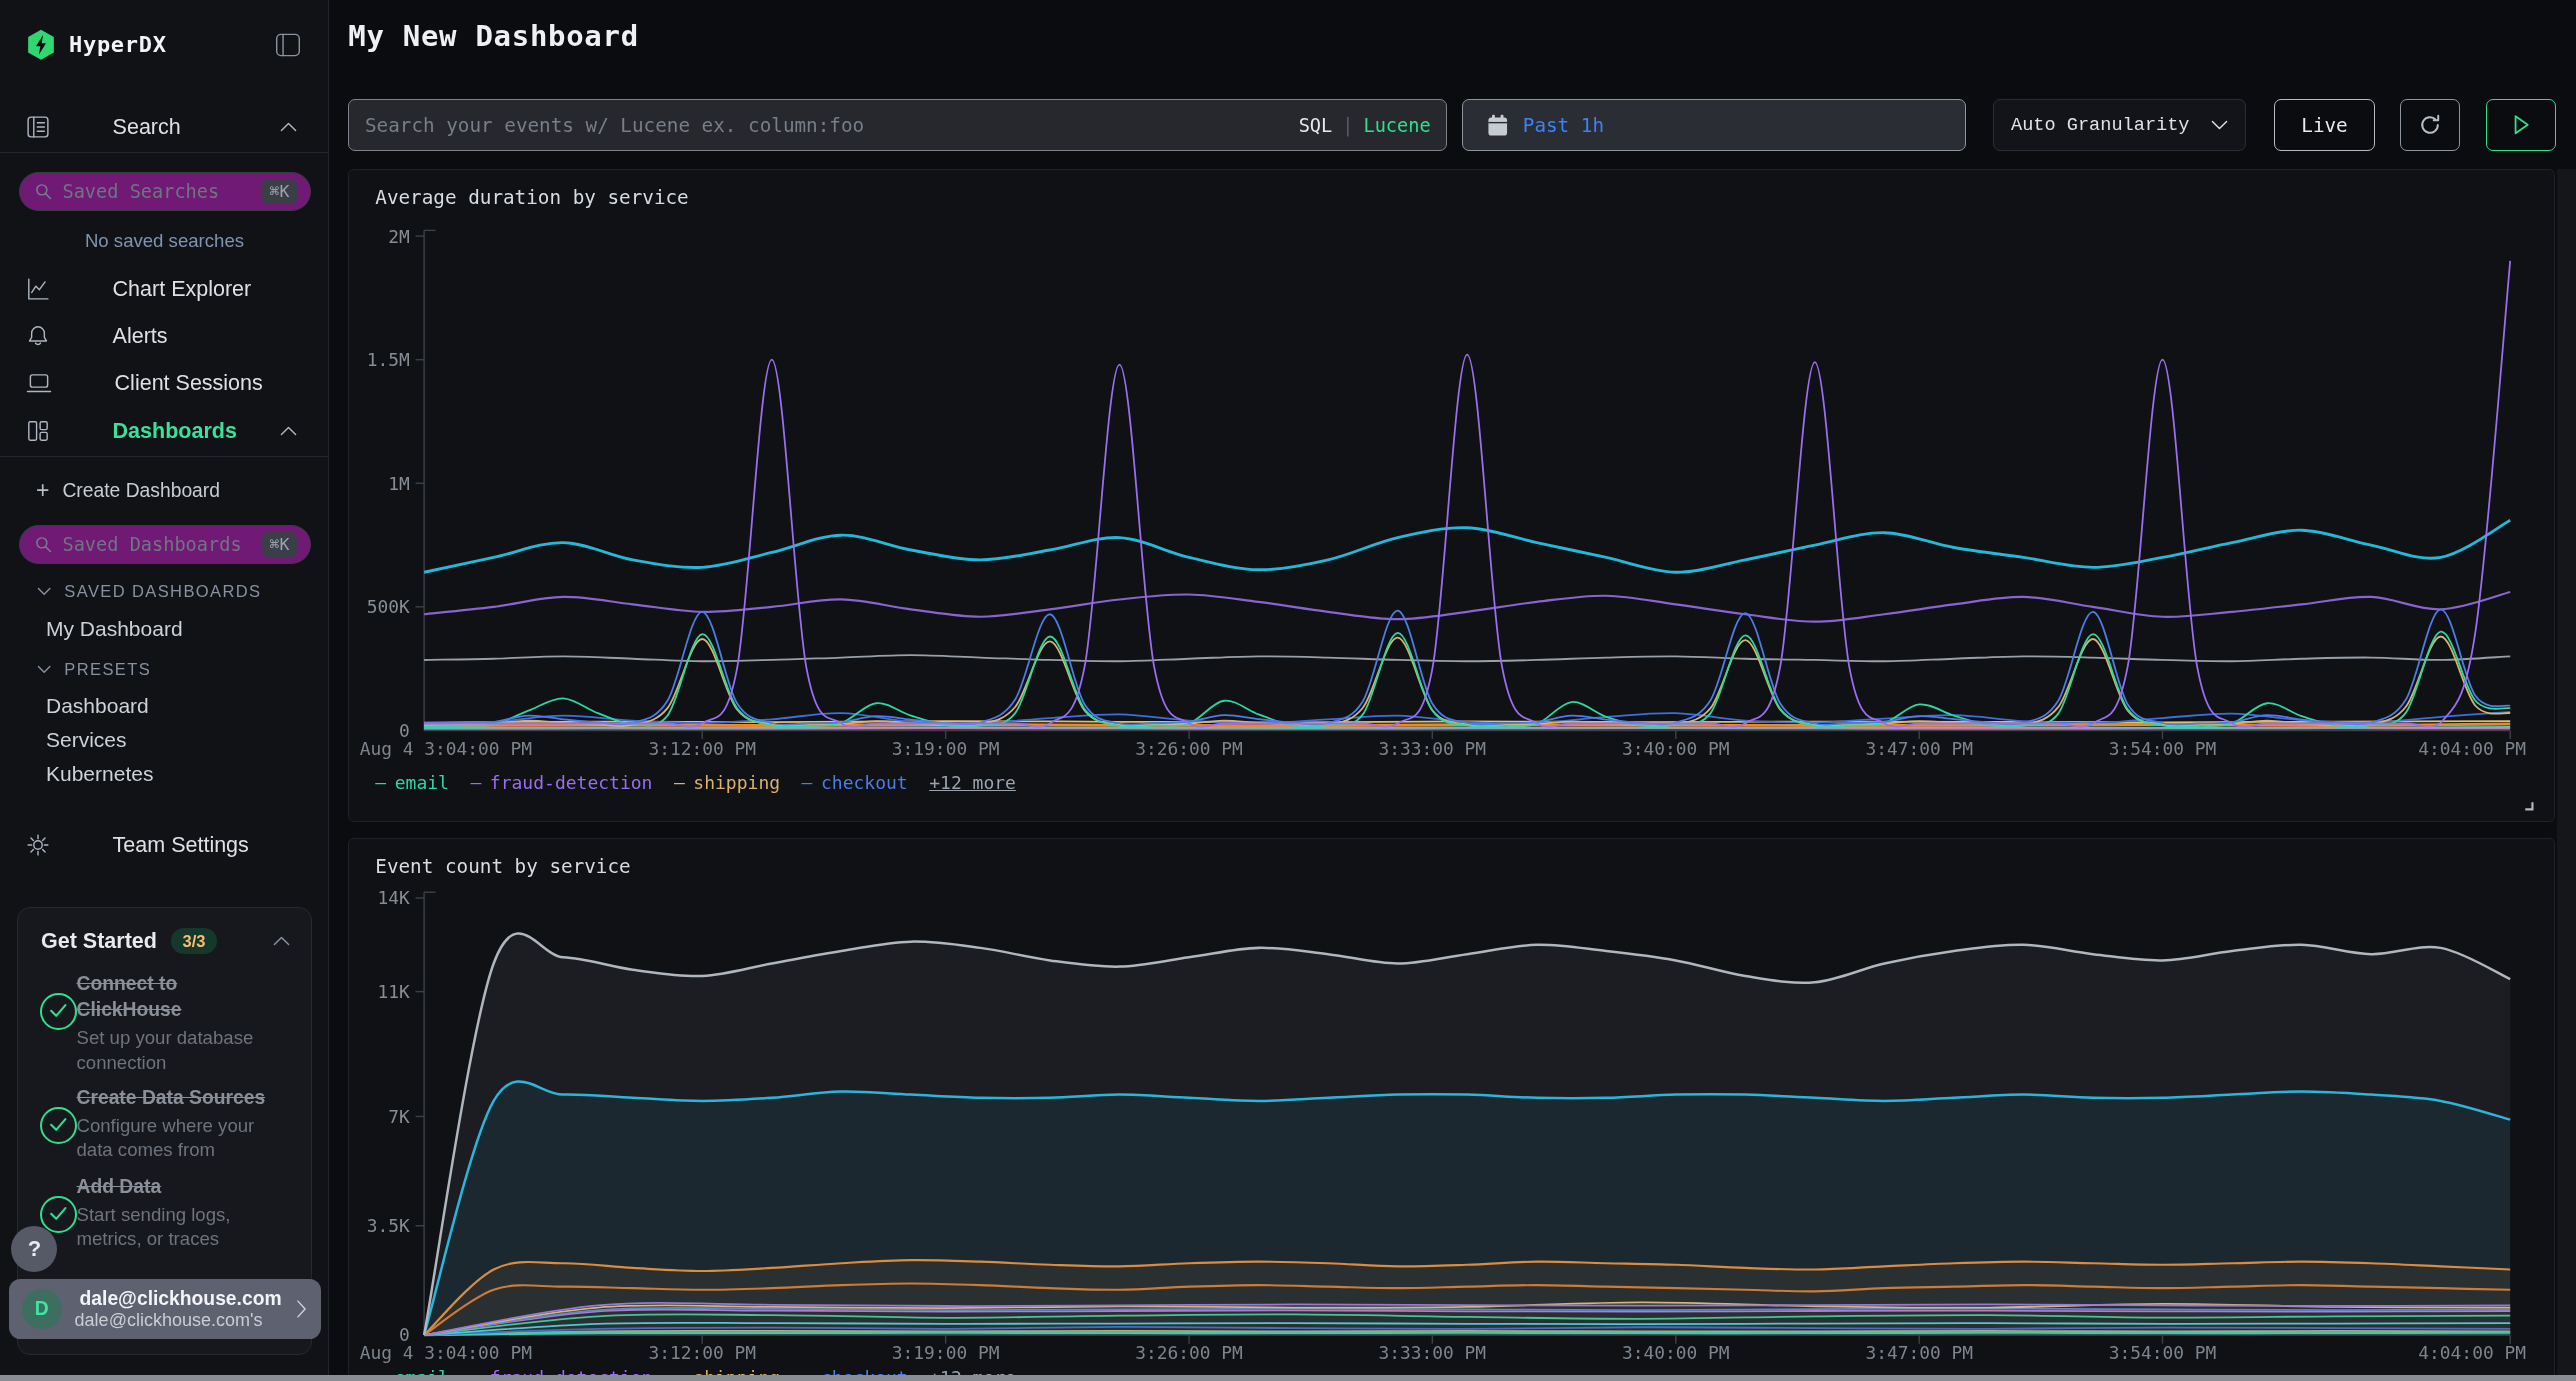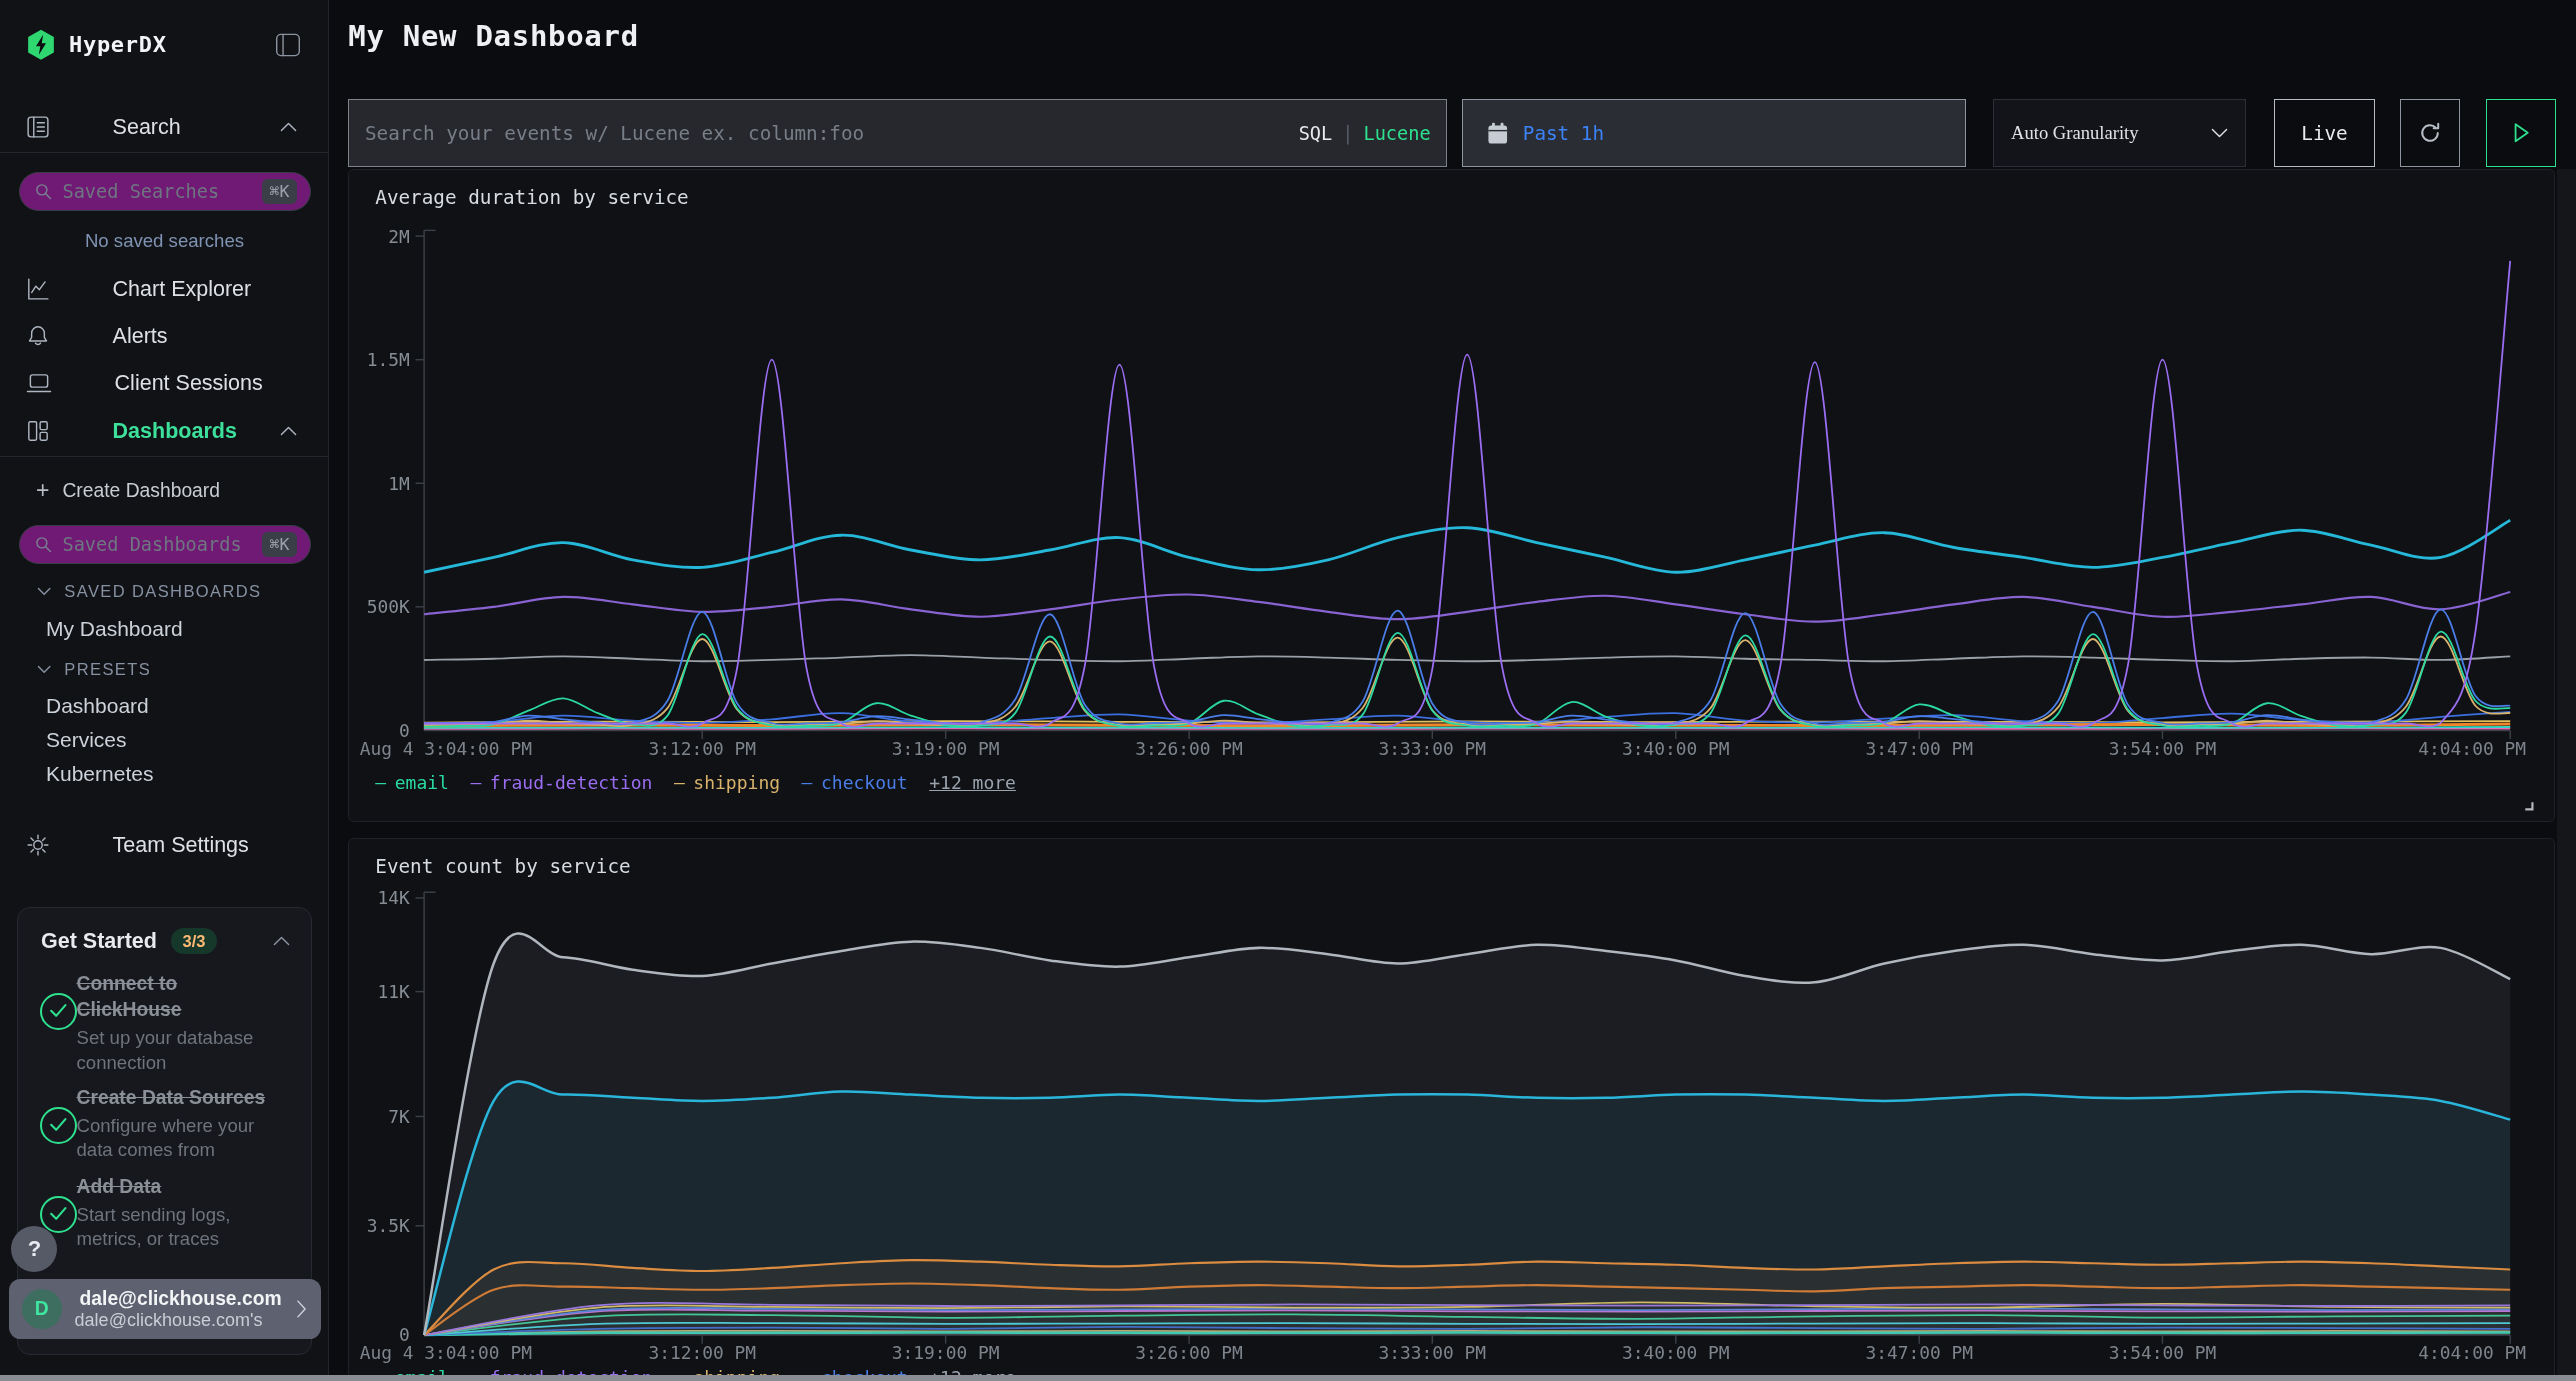--- a/index.html
+++ b/index.html
@@ -47,27 +47,27 @@
   .gs-item-desc{font-size:18.6px;color:#6e737c;max-width:193px;line-height:1.32;margin-top:2.9px;}
   #help-fab{position:absolute;left:11.4px;top:1226px;width:46px;height:46px;border-radius:50%;background:#565a67;color:#e8eaef;font-size:22px;font-weight:bold;display:flex;align-items:center;justify-content:center;z-index:5;cursor:pointer;}
   #user-chip{position:absolute;left:8.6px;top:1279px;width:312px;height:60px;background:#5d6170;border-radius:11.4px;display:flex;align-items:center;padding:0 13px;gap:13px;z-index:4;cursor:pointer;}
   .avatar{width:40px;height:40px;border-radius:50%;background:#3e6e60;color:#3ee6a0;font-weight:bold;font-size:19.3px;display:flex;align-items:center;justify-content:center;}
   .chip-email{font-size:19.3px;font-weight:bold;color:#f3f4f6;line-height:1.15;text-align:right;}
   .chip-org{font-size:18px;color:#c9cdd4;line-height:1.15;}
 
   
   #main{position:absolute;left:329px;top:0;width:2247px;height:1381px;}
   #page-title{position:absolute;left:19.3px;top:18.6px;font-family:var(--mono);font-size:29px;color:#eef0f3;letter-spacing:0.7px;}
-  .ctrl{position:absolute;top:99px;height:68px;border-radius:0;}
+  .ctrl{position:absolute;top:99px;height:52px;border-radius:7px;}
   #main-search{left:19.3px;width:1099px;background:#26282e;border:1.4px solid #7d828b;display:flex;align-items:center;padding:0 15.7px;gap:11.4px;}
   #main-search input{flex:1;background:transparent;border:none;outline:none;font-family:var(--mono);font-size:19.3px;color:#d9dde2;}
   #main-search input::placeholder{color:#787e88;}
   .lang-toggle{font-family:var(--mono);font-size:18.6px;display:flex;gap:10px;align-items:center;}
   #time-picker{left:1133px;width:504px;background:#2b2d34;border:1.4px solid #8f959e;display:flex;align-items:center;padding:0 24px;gap:14.3px;font-family:var(--mono);font-size:19.3px;color:#3b82f6;cursor:pointer;}
-  #granularity{left:1664px;width:253px;background:#131419;border:1.4px solid #2c2f37;display:flex;align-items:center;justify-content:space-between;padding:0 17px;font-family:Liberation Serif, serif;font-size:18.6px;color:#dfe2e7;cursor:pointer;}
+  #granularity{left:1664px;width:253px;background:#131419;border:1.4px solid #2c2f37;display:flex;align-items:center;justify-content:space-between;padding:0 17px;font-family:Liberation Mono, monospace;font-size:18.6px;color:#dfe2e7;cursor:pointer;}
   #live-btn{left:1945px;width:101px;background:transparent;border:1.4px solid #b7bcc4;display:flex;align-items:center;justify-content:center;font-family:var(--mono);font-size:19.3px;color:#e8eaed;cursor:pointer;}
   #refresh-btn{left:2071px;width:60px;border:1.4px solid #8f959e;display:flex;align-items:center;justify-content:center;cursor:pointer;}
   #play-btn{left:2157px;width:70px;border:1.4px solid #2ee08e;display:flex;align-items:center;justify-content:center;cursor:pointer;}
 
   .panel{position:absolute;left:19.3px;width:2207px;height:653px;background:var(--panel-bg);border:1.4px solid var(--panel-border);border-radius:5.7px;}
   .panel-title{position:absolute;left:26px;top:15.7px;font-family:var(--mono);font-size:19.3px;font-weight:normal;color:#d8dce1;}
   .chart-host{position:absolute;inset:0;}
   .chart-host text{font-family:var(--mono);}
   .legend{position:absolute;left:26px;display:flex;gap:21.5px;font-family:var(--mono);font-size:18px;align-items:center;}
   .legend-item{display:flex;gap:8.6px;cursor:pointer;}

